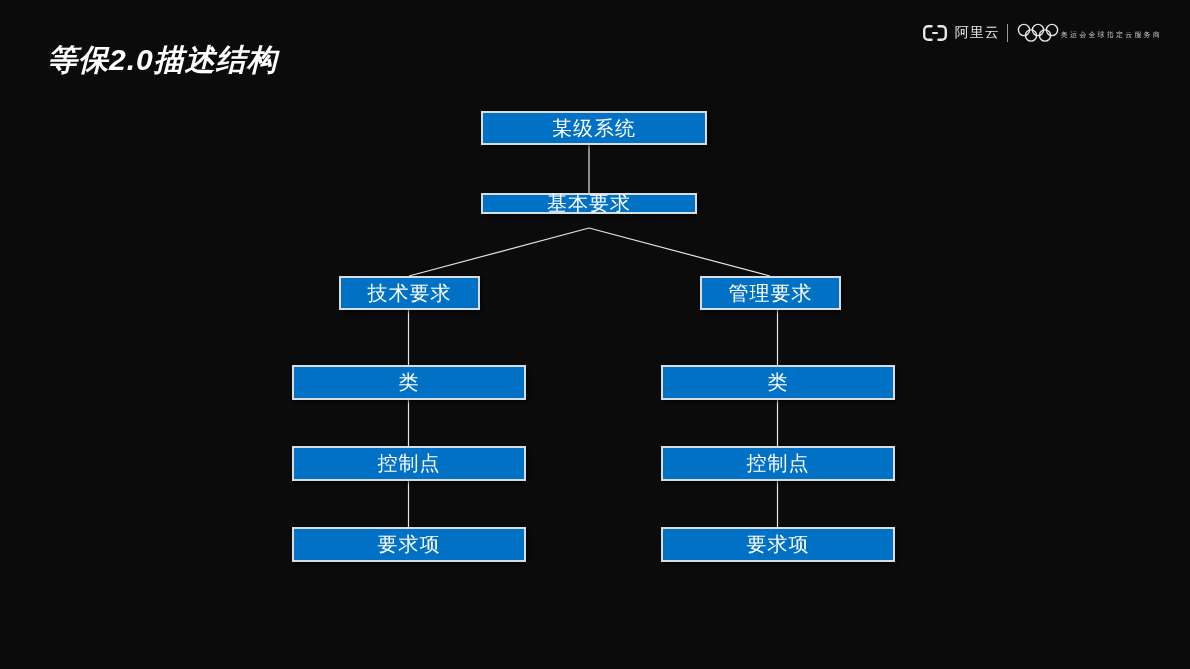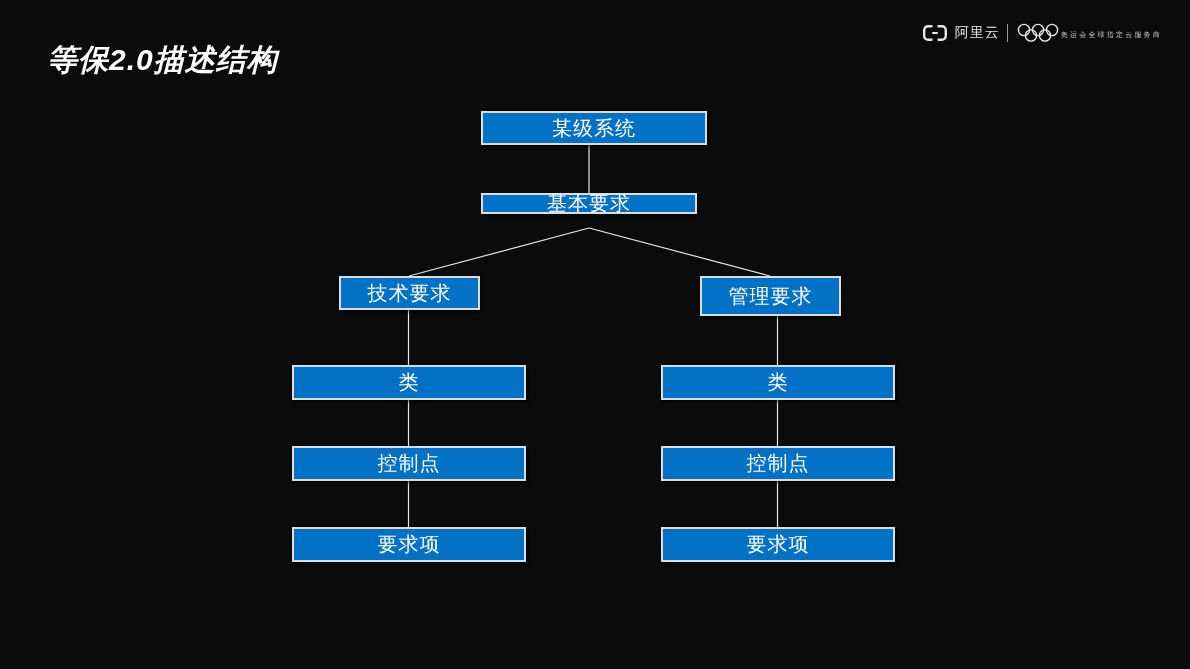--- a/index.html
+++ b/index.html
@@ -77,21 +77,21 @@
     display: flex;
     align-items: center;
     justify-content: center;
     letter-spacing: 1px;
     box-shadow: 2px 2px 3px rgba(0,0,0,0.55);
     white-space: nowrap;
   }
   .node-system  { left: 481px; top: 111px; width: 226px; height: 34px; }
   .node-basic   { left: 481px; top: 193px; width: 216px; height: 21px; }
   .node-tech    { left: 339px; top: 276px; width: 141px; height: 34px; }
-  .node-mgmt    { left: 700px; top: 276px; width: 141px; height: 40px; }
+  .node-mgmt    { left: 700px; top: 276px; width: 141px; height: 34px; }
   .node-class-l { left: 292px; top: 365px; width: 234px; height: 35px; }
   .node-class-r { left: 661px; top: 365px; width: 234px; height: 35px; }
   .node-ctrl-l  { left: 292px; top: 446px; width: 234px; height: 35px; }
   .node-ctrl-r  { left: 661px; top: 446px; width: 234px; height: 35px; }
   .node-req-l   { left: 292px; top: 527px; width: 234px; height: 35px; }
   .node-req-r   { left: 661px; top: 527px; width: 234px; height: 35px; }
 </style>
 </head>
 <body>
 

